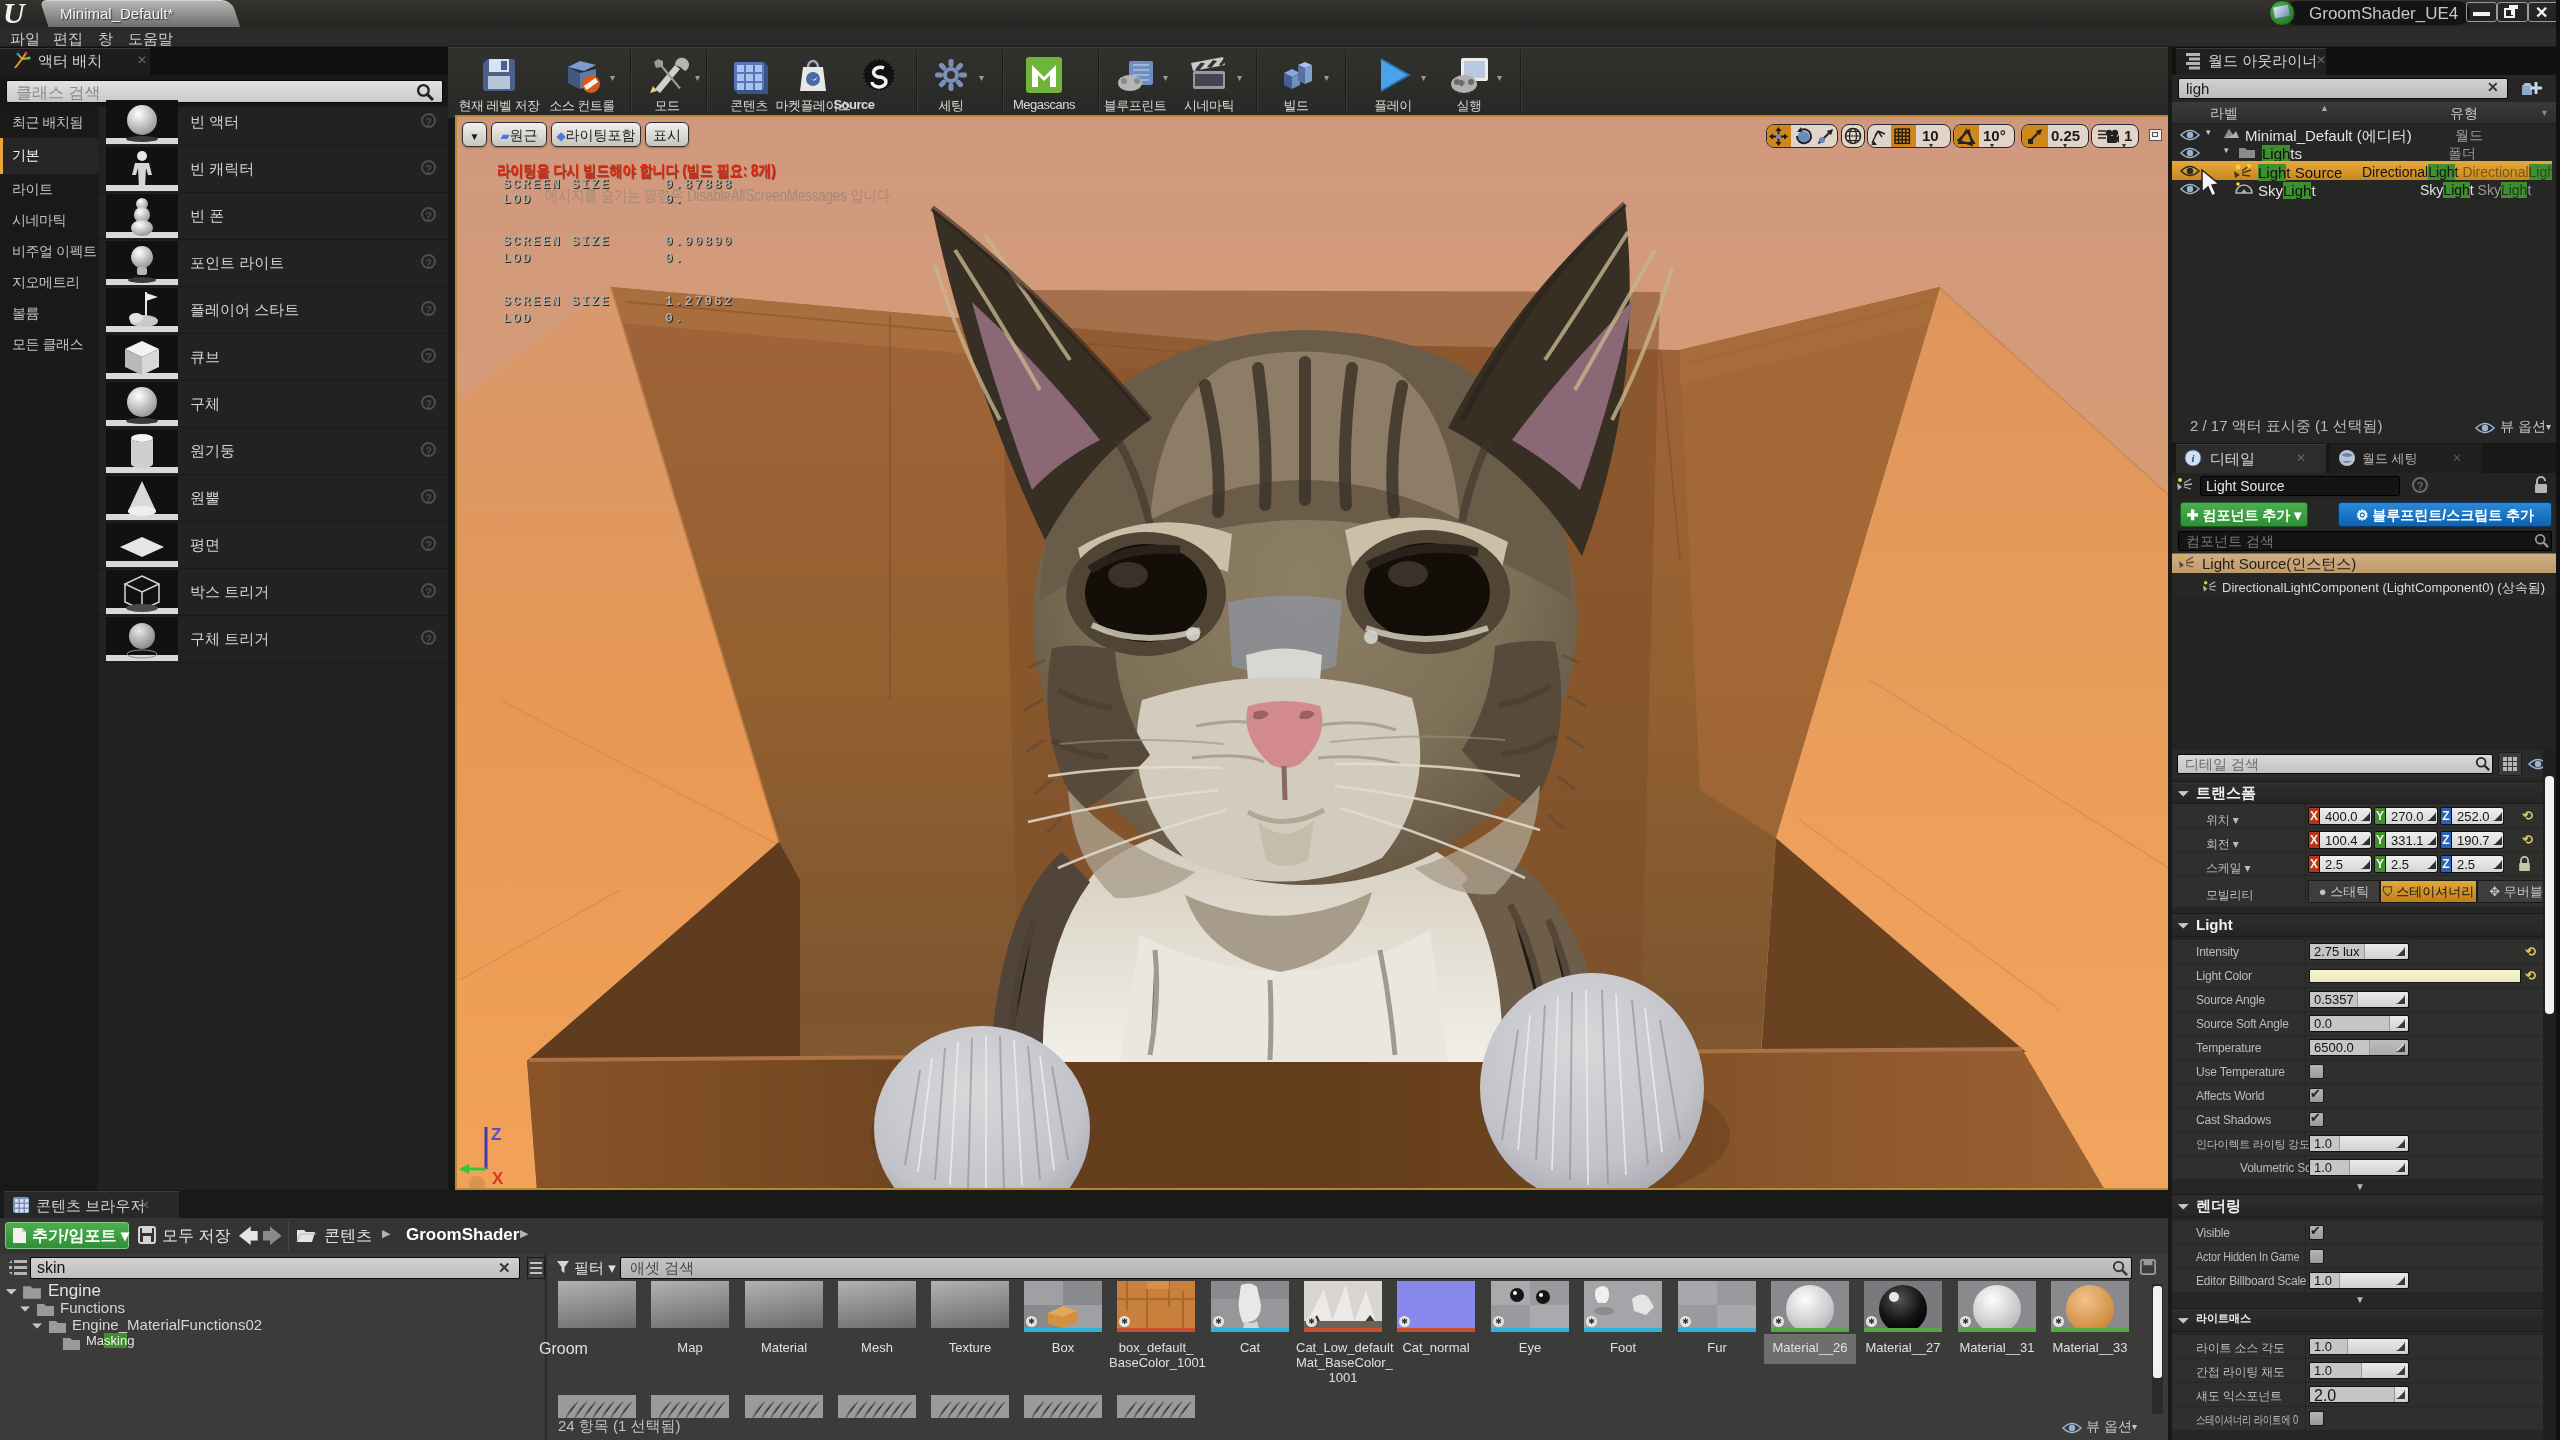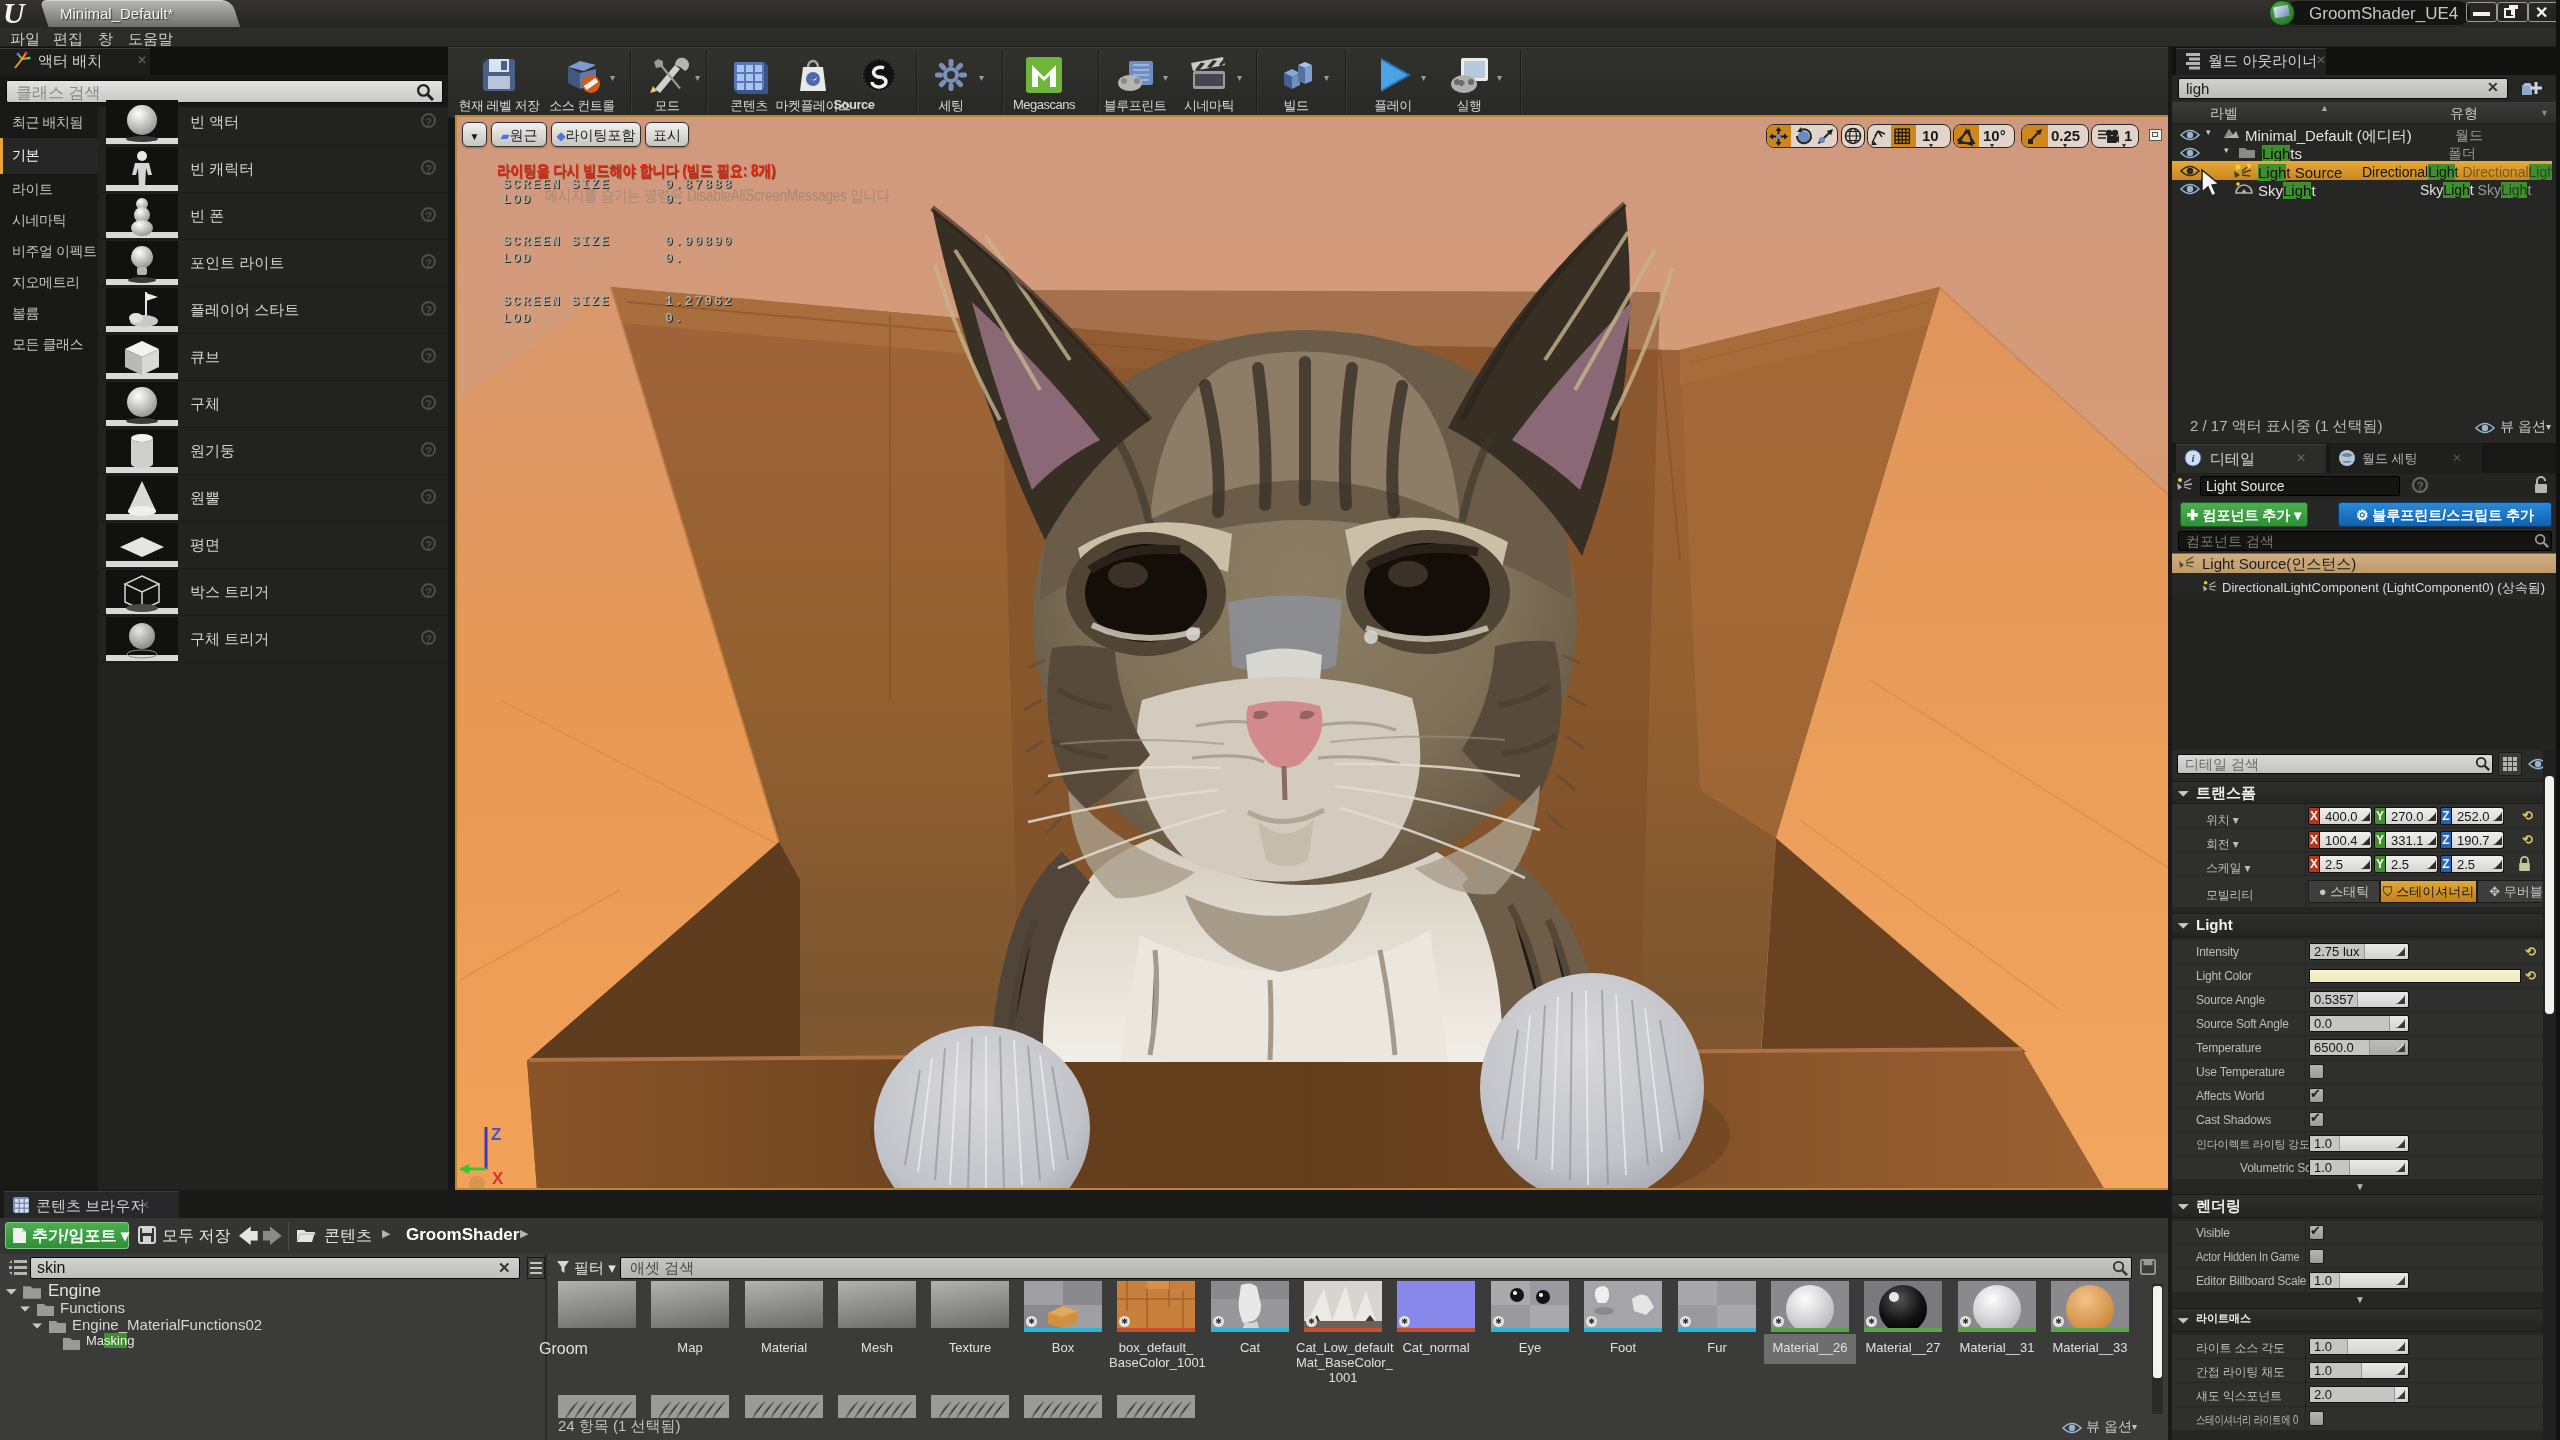--- a/index.html
+++ b/index.html
@@ -1044,21 +1044,21 @@
 <div style="position:absolute;left:2314px;top:1363px;color:#141412;font-size:13px;font-weight:normal;white-space:nowrap;">1.0</div>
 <svg style="position:absolute;left:2396px;top:1366px" width="9" height="9" viewBox="0 0 9 9">
     <path d="M9 0 V9 H0 Z" fill="#3a3a38"></path>
     <path d="M1 8 L8 1" stroke="#e5e5e3" stroke-width="1.2"></path>
   </svg>
 <div style="left:2172px;top:1383px;width:380px;height:24px;background:#2f2f2e;border-bottom:1px solid #262625"></div>
 <div style="left:2305px;top:1383px;width:1px;height:24px;background:#242423"></div>
 <div style="position:absolute;left:2196px;top:1388px;color:#bcbcba;font-size:12px;font-weight:normal;white-space:nowrap;letter-spacing:-0.2px;">섀도 익스포넌트</div>
 <div style="left:2309px;top:1386px;width:100px;height:17px;background:linear-gradient(#e9e9e7,#d2d2d0);border:1px solid #111;border-radius:2px"></div>
 <div style="left:2310px;top:1387px;width:85px;height:15px;background:#c5c5c3;border-right:1px solid #999"></div>
-<div style="position:absolute;left:2314px;top:1387px;color:#141412;font-size:13px;font-weight:normal;white-space:nowrap;">2.0</div>
+<div style="position:absolute;left:2314px;top:1387px;color:#141412;font-size:16px;font-weight:normal;white-space:nowrap;">2.0</div>
 <svg style="position:absolute;left:2396px;top:1390px" width="9" height="9" viewBox="0 0 9 9">
     <path d="M9 0 V9 H0 Z" fill="#3a3a38"></path>
     <path d="M1 8 L8 1" stroke="#e5e5e3" stroke-width="1.2"></path>
   </svg>
 <div style="left:2172px;top:1407px;width:380px;height:24px;background:#2f2f2e;border-bottom:1px solid #262625"></div>
 <div style="left:2305px;top:1407px;width:1px;height:24px;background:#242423"></div>
 <div style="position:absolute;left:2196px;top:1412px;color:#bcbcba;font-size:12px;font-weight:normal;white-space:nowrap;letter-spacing:-0.2px;"><span style="display:inline-block;transform:scaleX(0.78);transform-origin:0 50%;white-space:nowrap">스테이셔너리 라이트에 0</span></div>
 <div style="left:2309px;top:1411px;width:15px;height:15px;background:linear-gradient(#b5b5b3,#9a9a98);border:1px solid #1a1a19;border-radius:2px"></div>
 <div style="left:2543px;top:750px;width:13px;height:690px;background:#202020"></div>
 <div style="left:2545px;top:776px;width:9px;height:238px;background:#f2f2f0;border-radius:4px"></div>

